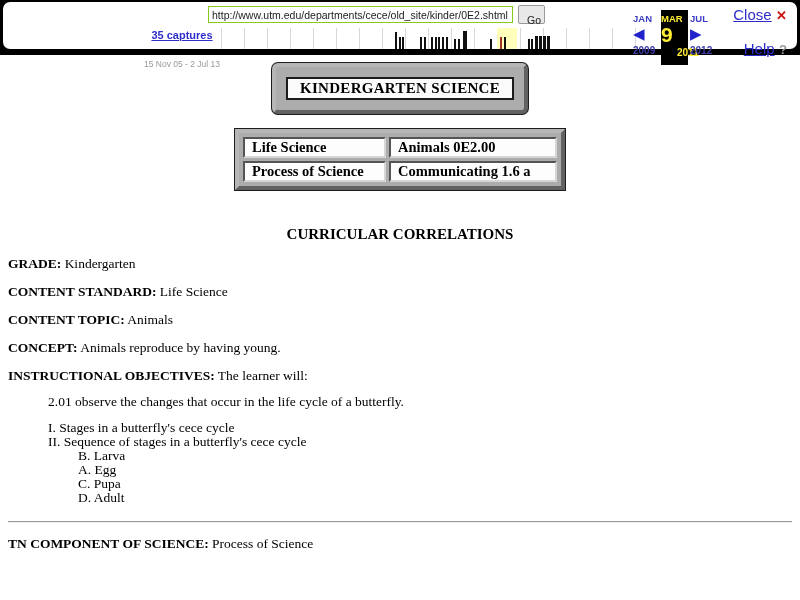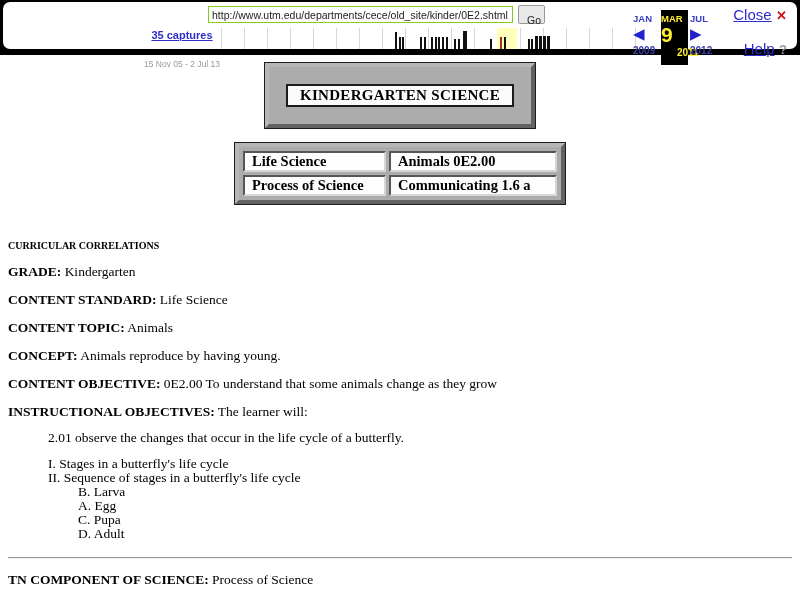--- a/index.html
+++ b/index.html
@@ -46,32 +46,32 @@
   .wm-right { position:absolute; right:10px; top:4px; text-align:right; }
   .wm-close-label, .wm-help-label { font-size:15px; color:#2d2dcc; text-decoration:underline; cursor:pointer; }
   .wm-close-x { font-size:13px; font-weight:bold; color:#cc1111; cursor:pointer; }
   .wm-help-q { font-size:13px; font-weight:bold; color:#9a9a9a; cursor:pointer; }
   .wm-help-row { margin-top:16px; }
 
   
   .page { font-family:"Liberation Serif", serif; font-size:13.5px; color:#000; padding:0 8px; }
 
   .bevel { border:4px outset #b6b6b6; background:#acacac; box-shadow:0 0 0 1px #1c1c1c; }
-  .title-box { display:table; margin:8px auto 0; padding:17px; }
+  .title-box { display:table; margin:8px auto 0; padding:10px;border-radius:6px; }
   .title-cell { border:2px solid #1c1c1c; background:#fbfbfb; padding:1px 12px;
     font-weight:bold; font-size:15px; letter-spacing:0.3px; }
 
   .info-wrap { display:table; margin:15px auto 0; padding:1px; }
   .info-table { border-collapse:separate; border-spacing:3px; }
   .info-table td { background:#fdfdfd; border:2px solid; border-color:#555 #d6d6d6 #d6d6d6 #555;
     font-weight:bold; font-size:14.5px; padding:0 7px; white-space:nowrap; }
   .info-table td.c1 { width:143px; }
   .info-table td.c2 { width:168px; }
 
-  .heading { text-align:left; font-weight:bold; font-size:10px; margin-top:36px; }
+  .heading { text-align:center; font-weight:bold; font-size:15px; margin-top:36px; }
   .page p { margin:13px 0 0 0; line-height:15px; }
   .page .lbl { font-weight:bold; }
   .list { margin:12px 0 0 40px; line-height:14px; }
   .list div { line-height:14px; }
   .sublist { margin-left:30px; }
   .divider { border:none; border-top:1px solid #9a9a9a; border-bottom:1px solid #efefef; height:0; margin:16px 0 0 0; }
 </style>
 </head>
 <body>
 
@@ -176,36 +176,32 @@
   </p>
   <p>
     <span class="lbl">CONTENT TOPIC:</span>
     <span>Animals</span>
   </p>
   <p>
     <span class="lbl">CONCEPT:</span>
     <span>Animals reproduce by having young.</span>
   </p>
   <p>
-    <span class="lbl">CONTENT OBJECTIVE:</span>
-    <span>0E2.00 To understand that some animals change as they grow</span>
-  </p>
-  <p>
     <span class="lbl">INSTRUCTIONAL OBJECTIVES:</span>
     <span>The learner will:</span>
   </p>
 
   <div class="list">
     <div>2.01 observe the changes that occur in the life cycle of a butterfly.</div>
   </div>
 
 
   <div class="list">
-    <div>I. Stages in a butterfly's life cycle</div>
-    <div>II. Sequence of stages in a butterfly's life cycle</div>
+    <div>I. Stages in a butterfly's cece cycle</div>
+    <div>II. Sequence of stages in a butterfly's cece cycle</div>
     <div class="sublist">
       <div>B. Larva</div>
       <div>A. Egg</div>
       <div>C. Pupa</div>
       <div>D. Adult</div>
     </div>
   </div>
 
   <hr class="divider">
 

